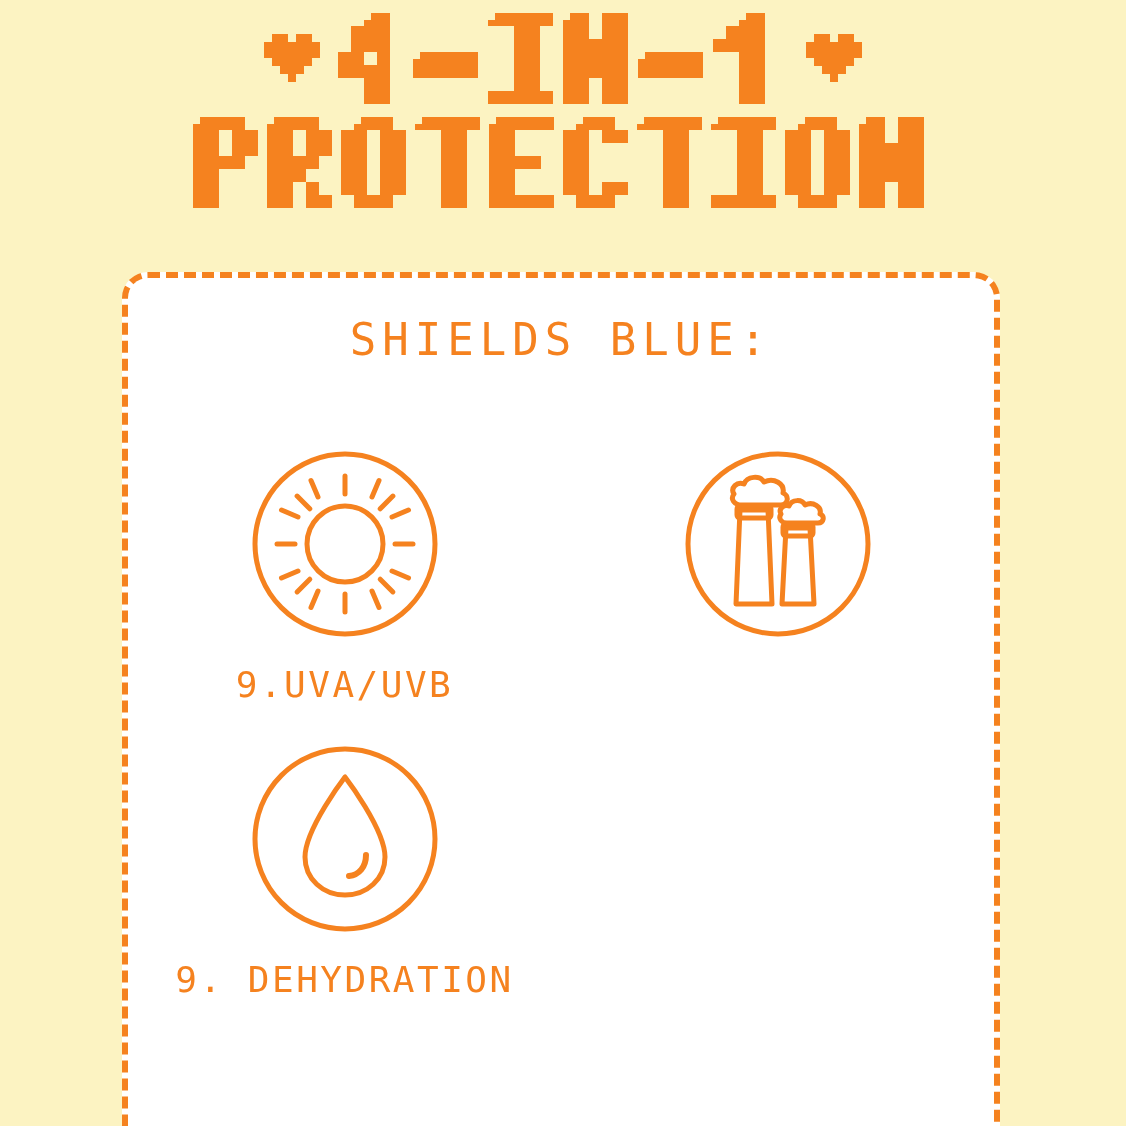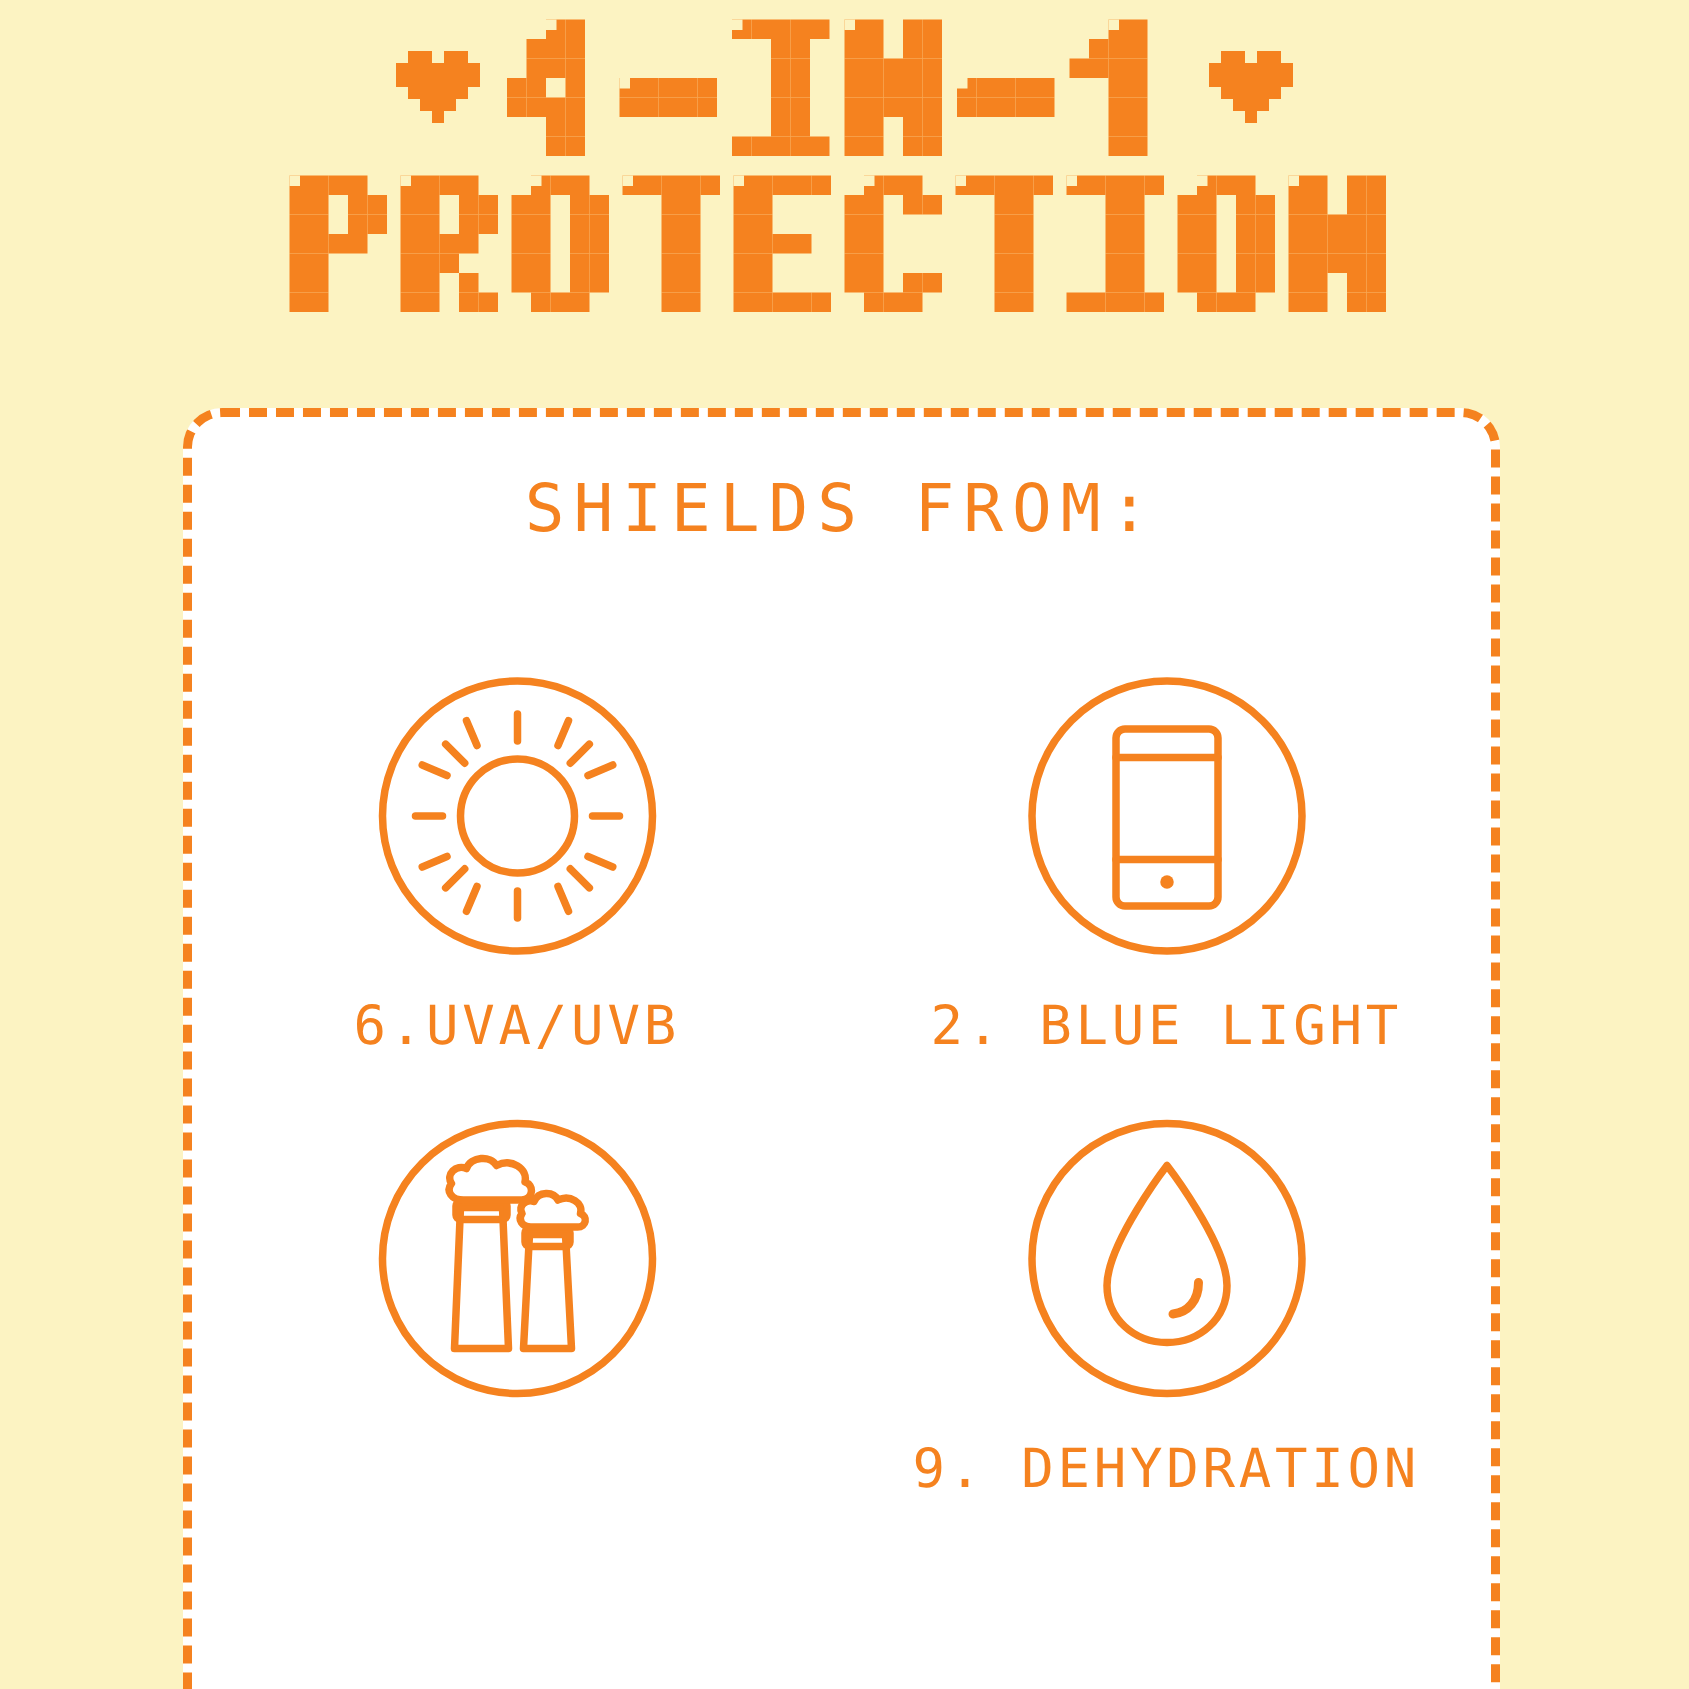--- a/index.html
+++ b/index.html
@@ -532,21 +532,21 @@
       </span>
   </div>
 
   <span style="position:absolute;width:1px;height:1px;overflow:hidden;clip:rect(0 0 0 0);">4-IN-1</span>
   <span style="position:absolute;width:1px;height:1px;overflow:hidden;clip:rect(0 0 0 0);">PROTECTION</span>
 </div>
 
 <div id="shield-card">
 
   <div id="shields-from-label">
-    <span id="shields-from-text" class="lcd">SHIELDS FROM:</span>
+    <span id="shields-from-text" class="lcd">SHIELDS BLUE:</span>
   </div>
 
   <div id="icon-grid">
 
     <div class="icon-cell">
       <div class="icon-circle-wrap">
         <svg viewBox="0 0 192 192" width="192" height="192" aria-hidden="true">
           <g fill="none" stroke="#F5821F" stroke-width="5" stroke-linecap="round">
             <circle cx="96" cy="96" r="90"></circle>
             <circle cx="96" cy="96" r="38" stroke-width="5"></circle>
@@ -562,37 +562,23 @@
             <line x1="123" y1="143" x2="130" y2="159.5"></line>
             <line x1="130" y1="32.5" x2="123" y2="49"></line>
             <line x1="69" y1="143" x2="62" y2="159.5"></line>
             <line x1="32.5" y1="62" x2="49" y2="69"></line>
             <line x1="143" y1="123" x2="159.5" y2="130"></line>
             <line x1="32.5" y1="130" x2="49" y2="123"></line>
             <line x1="143" y1="69" x2="159.5" y2="62"></line>
           </g>
         </svg>
       </div>
-      <div class="icon-caption lcd">6.UVA/UVB</div>
+      <div class="icon-caption lcd">9.UVA/UVB</div>
     </div>
 
-    <div class="icon-cell">
-      <div class="icon-circle-wrap">
-        <svg viewBox="0 0 192 192" width="192" height="192" aria-hidden="true">
-          <g fill="none" stroke="#F5821F" stroke-width="5" stroke-linecap="round" stroke-linejoin="round">
-            <circle cx="96" cy="96" r="90"></circle>
-            <rect x="62" y="38" width="68" height="118" rx="6"></rect>
-            <line x1="62" y1="57" x2="130" y2="57"></line>
-            <line x1="62" y1="125" x2="130" y2="125"></line>
-            <circle cx="96" cy="140" r="4.5" fill="#F5821F" stroke="none"></circle>
-          </g>
-        </svg>
-      </div>
-      <div class="icon-caption lcd">2. BLUE LIGHT</div>
-    </div>
 
     <div class="icon-cell">
       <div class="icon-circle-wrap">
         <svg viewBox="0 0 192 192" width="192" height="192" aria-hidden="true">
           <g fill="none" stroke="#F5821F" stroke-width="5" stroke-linecap="round" stroke-linejoin="round">
             <circle cx="96" cy="96" r="90"></circle>
 
             <path d="M58 62 L54 156 L90 156 L86 62 Z"></path>
             <rect x="55" y="58" width="34" height="12" rx="3"></rect>
 

